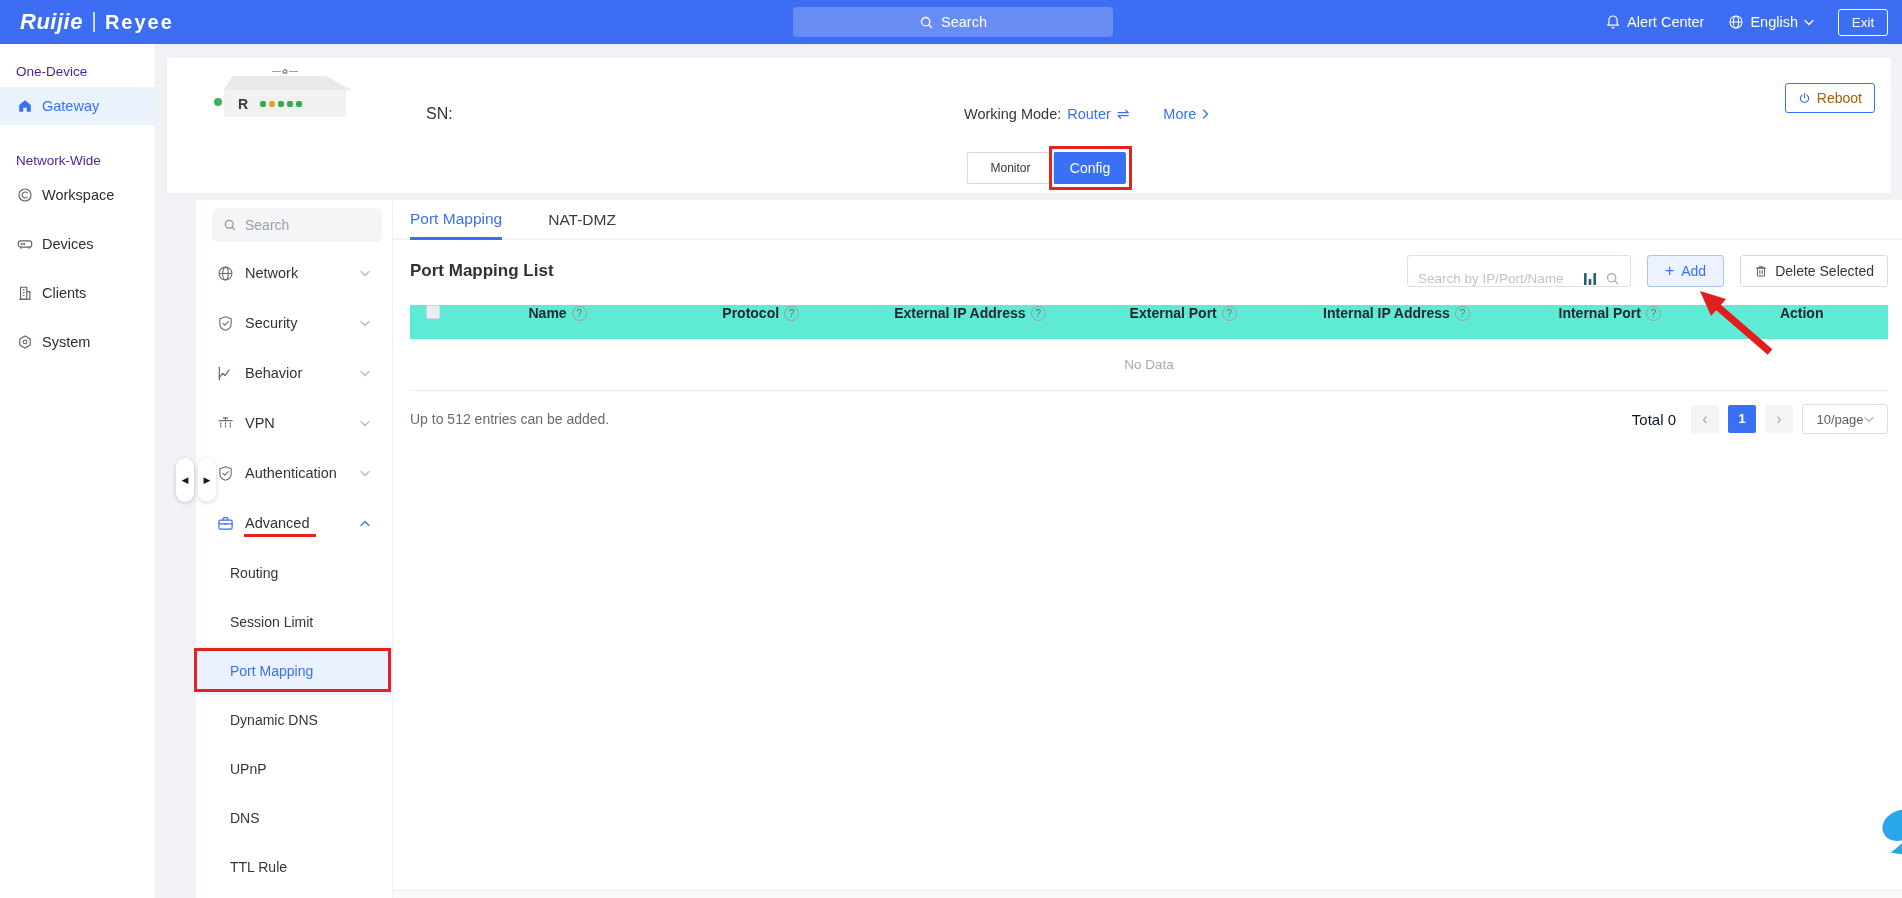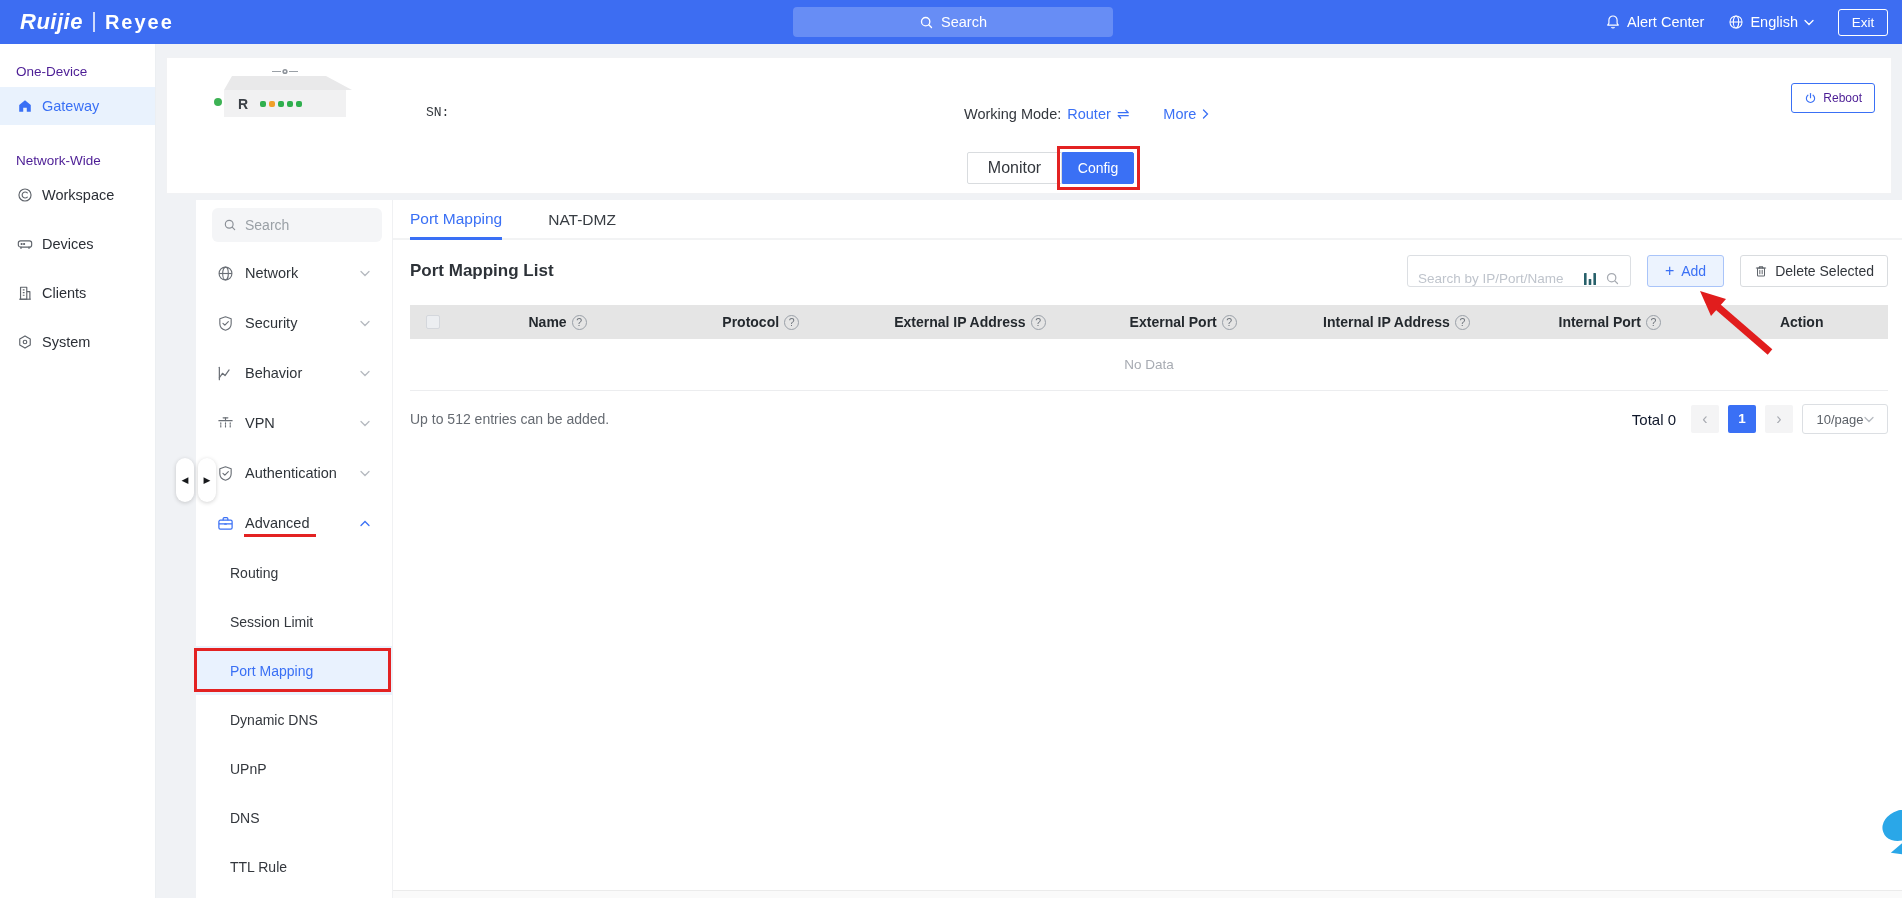--- a/index.html
+++ b/index.html
@@ -33,29 +33,29 @@
   .banner { position:absolute; left:166px; top:57px; width:1726px; height:137px; background:#fff; border:1px solid #f1f2f4; }
   .status-dot { position:absolute; left:47px; top:40px; width:8px; height:8px; border-radius:50%; background:#3db254; }
   .device-art { position:absolute; left:57px; top:10px; width:130px; height:50px; }
   .dev-antenna { position:absolute; left:48px; top:0; }
   .dev-top { position:absolute; left:0; top:8px; width:128px; height:14px; background:#e9e9ea; clip-path:polygon(8px 0, 102px 0, 128px 100%, 0 100%); }
   .dev-front { position:absolute; left:0; top:22px; width:122px; height:27px; background:#f1f1f2; display:flex; align-items:center; gap:12px; padding-left:14px; }
   .dev-letter { font-weight:bold; font-size:14px; color:#3b4046; }
   .leds { display:flex; gap:3px; }
   .led { width:6px; height:6px; border-radius:2px; background:#2faf4e; }
   .led.orange { background:#f0a02a; }
-  .sn { position:absolute; left:259px; top:47px; font-size:13px; color:#33373d;font-family:Liberation Mono, monospace; }
+  .sn { position:absolute; left:259px; top:47px; font-size:16px; color:#33373d; }
   .mode { position:absolute; left:797px; top:47px; display:flex; align-items:center; gap:6px; font-size:14.5px; color:#33373d; }
   .mode .link { color:#3a70f5; cursor:pointer; }
   .mode .swap { color:#3a70f5; font-size:15px; cursor:pointer; }
   .mode .spacer { width:22px; }
   .reboot-btn { position:absolute; right:16px; top:25px; height:30px; padding:0 12px; display:flex; align-items:center; gap:6px;
-    background:#fff; border:1px solid #3a70f5; border-radius:3px; color:#4c1d95; font-size:12px; cursor:pointer; font-family:inherit; }
+    background:#fff; border:1px solid #3a70f5; border-radius:3px; color:#a16207; font-size:14px; cursor:pointer; font-family:inherit; }
   .seg { position:absolute; left:800px; top:94px; display:flex; }
-  .seg-monitor { width:95px; height:32px; background:#fff; border:1px solid #d9dcdf; border-radius:2px 0 0 2px; font-size:16px; color:#33373d; cursor:pointer; font-family:inherit; }
+  .seg-monitor { width:87px; height:32px; background:#fff; border:1px solid #d9dcdf; border-radius:2px 0 0 2px; font-size:12px; color:#33373d; cursor:pointer; font-family:inherit; }
   .seg-config-wrap { position:relative; }
   .seg-config { width:72px; height:32px; background:#3a70f5; border:1px solid #3a70f5; border-radius:0 2px 2px 0; font-size:14px; color:#fff; cursor:pointer; font-family:inherit; }
   .red-outline { position:absolute; left:-5px; top:-6px; right:-6px; bottom:-6px; border:3px solid #e32222; pointer-events:none; }
 
   
   .pills { position:absolute; left:176px; top:458px; display:flex; gap:4px; z-index:5; }
   .pill { width:18px; height:44px; background:#fff; border-radius:9px; box-shadow:0 1px 4px rgba(0,0,0,.18); display:flex; align-items:center; justify-content:center; font-size:9px; color:#17191c; cursor:pointer; }
 
   
   .content-card { position:absolute; left:196px; top:200px; width:1706px; height:698px; background:#fff; }
@@ -87,21 +87,21 @@
   .pane-title { font-size:17px; font-weight:bold; color:#2d3238; }
   .tools { display:flex; align-items:center; gap:16px; }
   .search-box { width:224px; height:32px; border:1px solid #dcdfe3; border-radius:3px; display:flex; align-items:flex-end; padding:0 10px; gap:8px; }
   .search-box input { flex:1; min-width:0; border:0; outline:0; font-size:13.5px; color:#333; font-family:inherit; }
   .search-box input::placeholder { color:#bfc4cc; }
   .add-btn { height:32px; padding:0 17px; display:flex; align-items:center; gap:7px; background:#ecf3fe; border:1px solid #a9c4f9; border-radius:3px; color:#3a70f5; font-size:14px; cursor:pointer; font-family:inherit; }
   .add-plus { font-size:16px; line-height:1; }
   .del-btn { height:32px; padding:0 13px; display:flex; align-items:center; gap:7px; background:#fff; border:1px solid #d9dcdf; border-radius:3px; color:#33373d; font-size:14px; cursor:pointer; font-family:inherit; }
   .del-btn .icon { color:#5f646b; }
 
-  .thead { margin:12px 14px 0 17px; height:34px; background:#e5e5e5; display:flex; align-items:center; }
+  .thead { margin:12px 14px 0 17px; height:34px; background:#5eead4; display:flex; align-items:flex-start; }
   .chk-cell { width:46px; display:flex; justify-content:center; }
   .checkbox { width:14px; height:14px; background:#eceef1; border:1px solid #d4d7dc; border-radius:2px; cursor:pointer; }
   .th { text-align:center; font-weight:bold; font-size:14px; color:#24292e; white-space:nowrap; }
   .th .help { display:inline-block; width:15px; height:15px; border:1px solid #9aa0a8; border-radius:50%; font-size:10.5px; line-height:13px; text-align:center; color:#6d737b; font-weight:normal; margin-left:5px; vertical-align:1px; }
   .th.c1{flex:1;} .th.c2{flex:1;} .th.c3{flex:1.06;} .th.c4{flex:1.04;} .th.c5{flex:1.06;} .th.c6{flex:1.04;} .th.c7{flex:.85;}
 
   .empty-row { margin:18px 14px 0 17px; text-align:center; color:#a7abb2; font-size:13.5px; }
   .table-divider { margin:18px 14px 0 17px; border-bottom:1px solid #ecedef; }
   .pane-footer { margin:13px 14px 0 17px; display:flex; justify-content:space-between; align-items:center; }
   .foot-note { color:#666b72; font-size:14px; }

